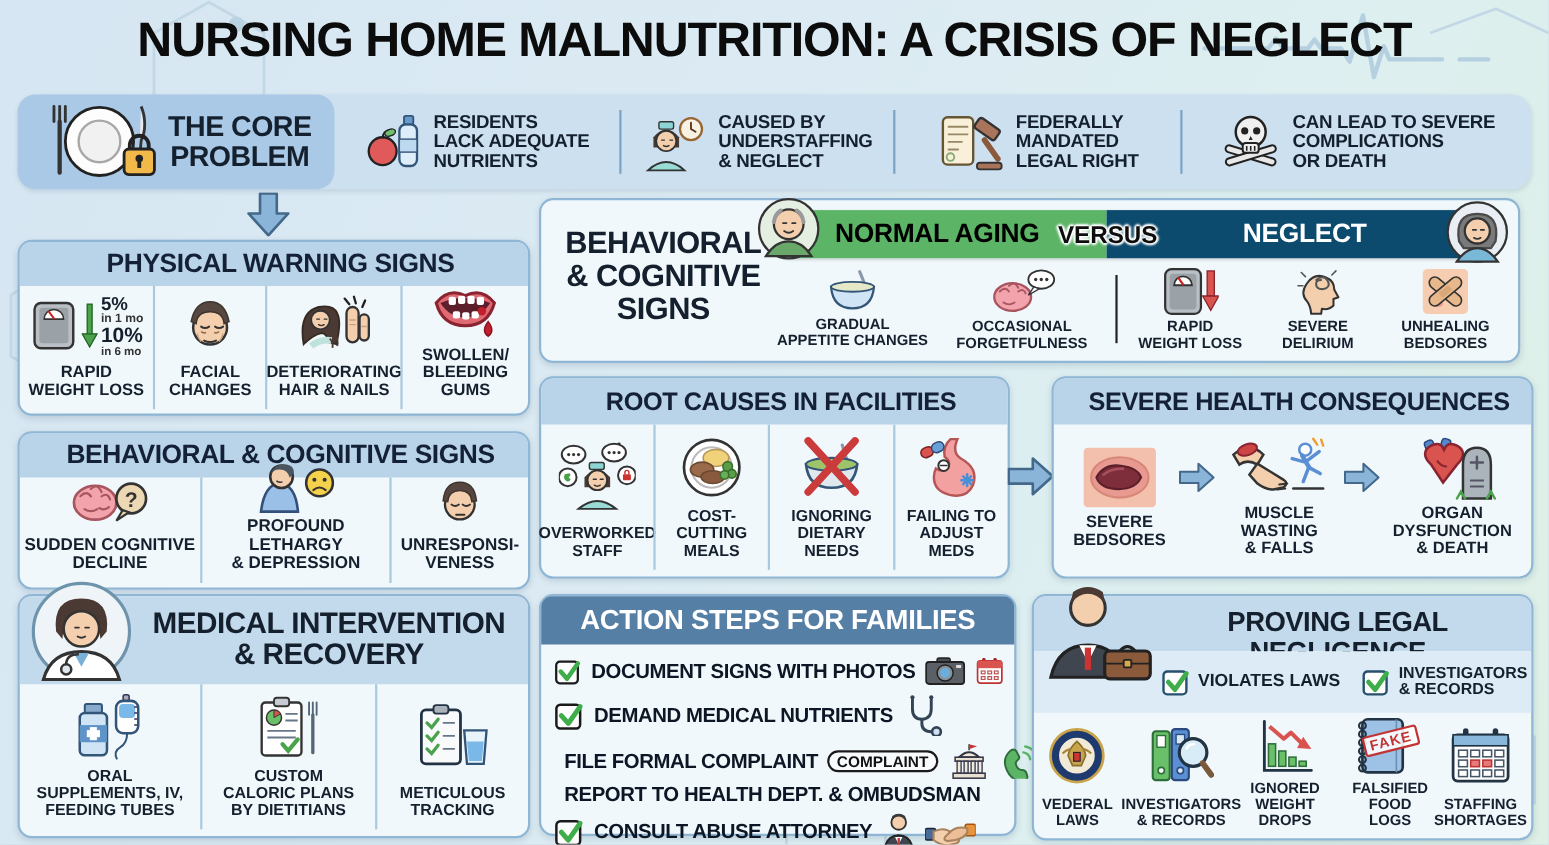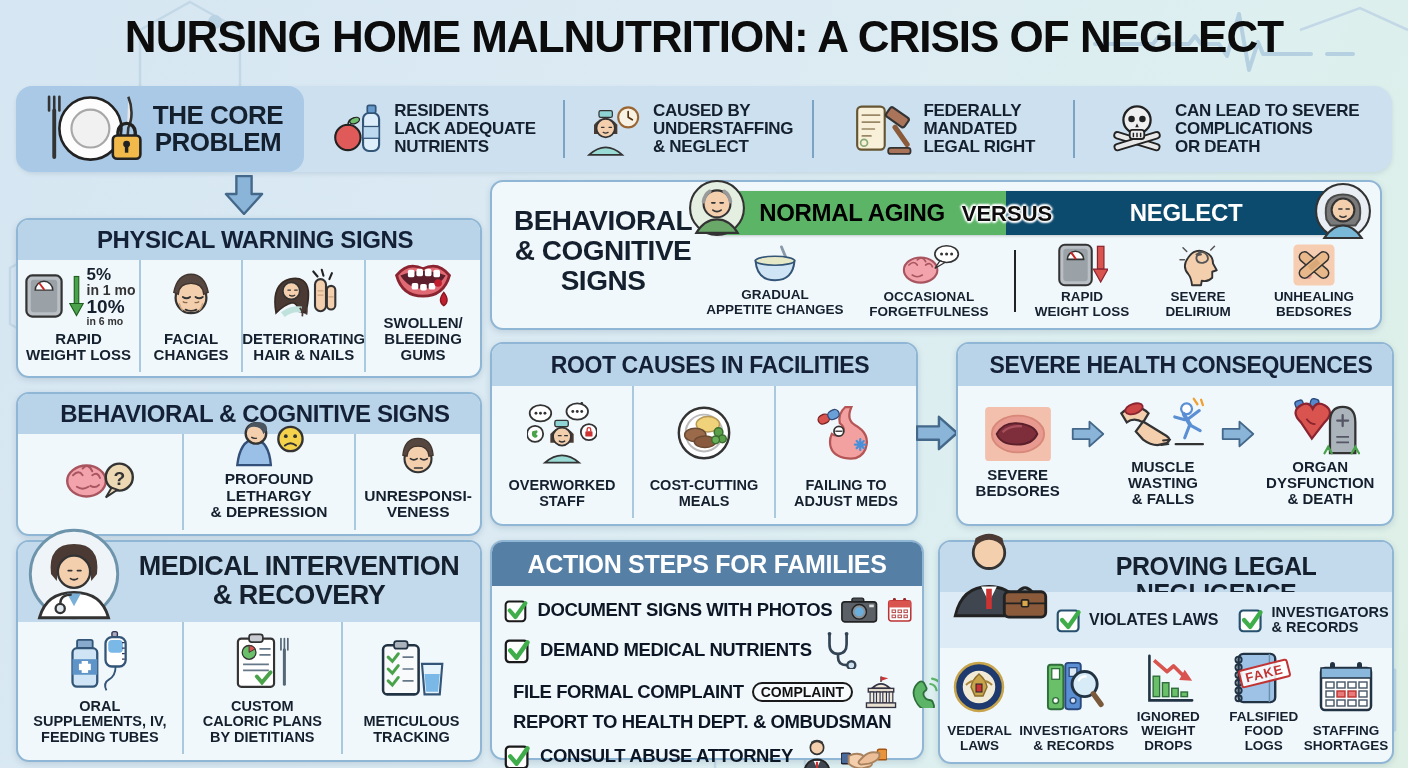--- a/index.html
+++ b/index.html
@@ -171,21 +171,21 @@
             <rect x="12" y="10" width="36" height="44" rx="4" fill="#9aa2a8"></rect>
             <path d="M18 24a12 12 0 0 1 24 0z" fill="#fff" stroke="#333" stroke-width="2"></path>
             <path d="M30 23l-6-8" stroke="#cc2222" stroke-width="2.5" stroke-linecap="round"></path>
           </svg>
           <svg width="15" height="50" viewBox="0 0 20 56">
             <rect x="7" y="2" width="6" height="37" fill="#4aa34a" stroke="#1e5e1e" stroke-width="1.5"></rect>
             <polygon points="1,38 19,38 10,54" fill="#4aa34a" stroke="#1e5e1e" stroke-width="1.5"></polygon>
           </svg>
           <div style="display:flex;flex-direction:column;align-items:flex-start;line-height:1;">
             <span style="font-size:17px;font-weight:800;">5%</span>
-            <span style="font-size:14px;font-weight:700;color:#333;">in 1 mo</span>
+            <span style="font-size:11px;font-weight:700;color:#333;">in 1 mo</span>
             <span style="font-size:19px;font-weight:800;">10%</span>
             <span style="font-size:10.5px;font-weight:700;color:#333;">in 6 mo</span>
           </div>
         </div>
         <div class="lbl" style="font-size:15px;">RAPID
 WEIGHT LOSS</div>
       </div>
       <div class="cell" style="flex:0.92">
         <div class="ibox">
           <svg width="58" height="60" viewBox="0 0 64 64">
@@ -245,20 +245,22 @@
       <div class="cell" style="flex:1.2">
         <div class="ibox">
           <svg width="76" height="54" viewBox="0 0 76 56">
             <ellipse cx="24" cy="28" rx="20" ry="16" fill="#f2a3ab" stroke="#a85560" stroke-width="2.5"></ellipse>
             <path d="M10 22q6-6 10 0M20 15q6-6 10 3M30 22q6-4 8 3M14 34q6 4 12 0M28 33q5 3 9-1" stroke="#a85560" stroke-width="2" fill="none" stroke-linecap="round"></path>
             <circle cx="58" cy="24" r="14" fill="#ecd9b4" stroke="#333" stroke-width="2.5"></circle>
             <polygon points="50,35 44,45 56,37" fill="#ecd9b4" stroke="#333" stroke-width="2"></polygon>
             <text x="58" y="32" text-anchor="middle" font-size="20" font-weight="bold" fill="#333" font-family="Liberation Sans, sans-serif">?</text>
           </svg>
         </div>
+        <div class="lbl" style="font-size:15.5px;">SUDDEN COGNITIVE
+DECLINE</div>
       </div>
       <div class="cell" style="flex:1.25">
         <div class="ibox">
           <svg width="76" height="56" viewBox="0 0 80 60">
             <path d="M6 58q3-26 18-28q16 2 18 28z" fill="#9bc0e8" stroke="#33507a" stroke-width="2.5"></path>
             <circle cx="26" cy="24" r="11" fill="#f3cfae" stroke="#333" stroke-width="2.5"></circle>
             <path d="M15 22q4-12 16-10q7 1 7 8l-4 5q-2-8-10-8q-6 0-9 5z" fill="#4a5560"></path>
             <path d="M21 28q3 2 6 1" stroke="#333" stroke-width="1.5" fill="none"></path>
             <circle cx="63" cy="30" r="13" fill="#f5d24b" stroke="#333" stroke-width="2.5"></circle>
             <circle cx="58" cy="27" r="2" fill="#333"></circle>
@@ -486,20 +488,32 @@
             <ellipse cx="36" cy="20" rx="12" ry="8" fill="#f0d27a" stroke="#b89858" stroke-width="1.5"></ellipse>
             <ellipse cx="23" cy="31" rx="11" ry="7" fill="#9a6a4a" stroke="#6a4a32" stroke-width="1.5"></ellipse>
             <ellipse cx="33" cy="38" rx="11" ry="6" fill="#8a5a3e" stroke="#6a4a32" stroke-width="1.5"></ellipse>
             <circle cx="47" cy="28" r="4.5" fill="#5a9e4a" stroke="#3a6e2e" stroke-width="1.5"></circle>
             <circle cx="51" cy="35" r="4" fill="#5a9e4a" stroke="#3a6e2e" stroke-width="1.5"></circle>
             <circle cx="44" cy="36" r="4" fill="#6aae5a" stroke="#3a6e2e" stroke-width="1.5"></circle>
           </svg>
         </div>
         <div class="lbl" style="font-size:14.5px;">COST-CUTTING
 MEALS</div>
+      </div>
+      <div class="cell" style="flex:1.1">
+        <div class="ibox">
+          <svg width="62" height="58" viewBox="0 0 64 58">
+            <path d="M42 8l5 16" stroke="#8899aa" stroke-width="3" stroke-linecap="round"></path>
+            <path d="M8 26h48q-2 22-24 22t-24-22z" fill="#dfe8ee" stroke="#335577" stroke-width="2.5"></path>
+            <ellipse cx="32" cy="26" rx="24" ry="6" fill="#9ec46a" stroke="#335577" stroke-width="2"></ellipse>
+            <path d="M10 4L54 52M54 4L10 52" stroke="#cc3b3b" stroke-width="7" stroke-linecap="round"></path>
+          </svg>
+        </div>
+        <div class="lbl" style="font-size:14.5px;">IGNORING
+DIETARY NEEDS</div>
       </div>
       <div class="cell">
         <div class="ibox">
           <svg width="64" height="60" viewBox="0 0 72 66">
             <path d="M42 4q-6 14 4 20q18 10 12 27q-6 14-24 10q-16-4-16-18q0-5 2-9q6 4 11 0q6-6-2-12q-2-11 6-18z" fill="#f2a0a0" stroke="#b55555" stroke-width="2.5"></path>
             <g transform="rotate(-25 16 15)">
               <rect x="4" y="10" width="13" height="10" rx="5" fill="#d9534f" stroke="#772222" stroke-width="1.5"></rect>
               <rect x="16" y="10" width="13" height="10" rx="5" fill="#6aa0d8" stroke="#334a77" stroke-width="1.5"></rect>
             </g>
             <circle cx="28" cy="31" r="5.5" fill="#fff" stroke="#333" stroke-width="2"></circle>

